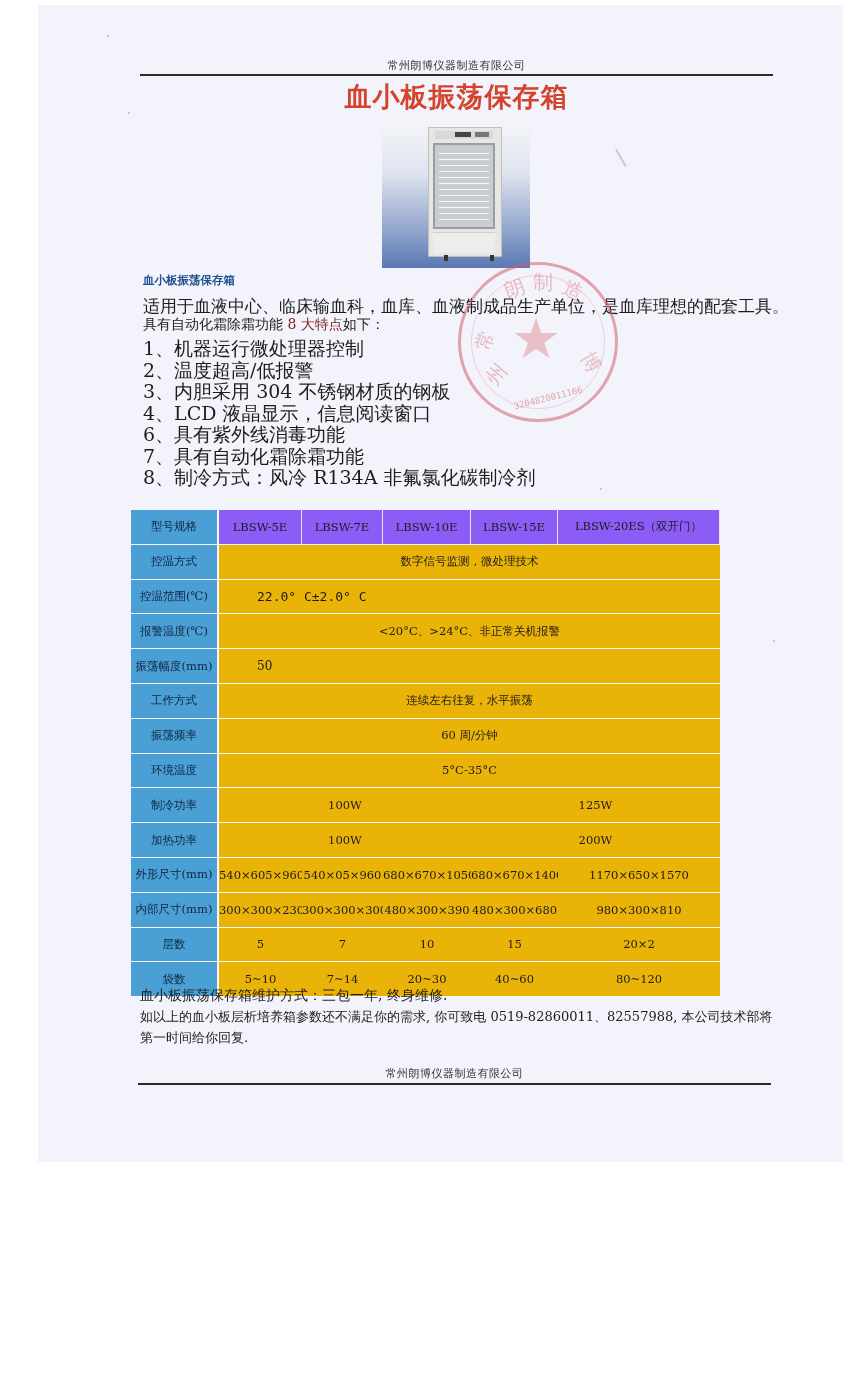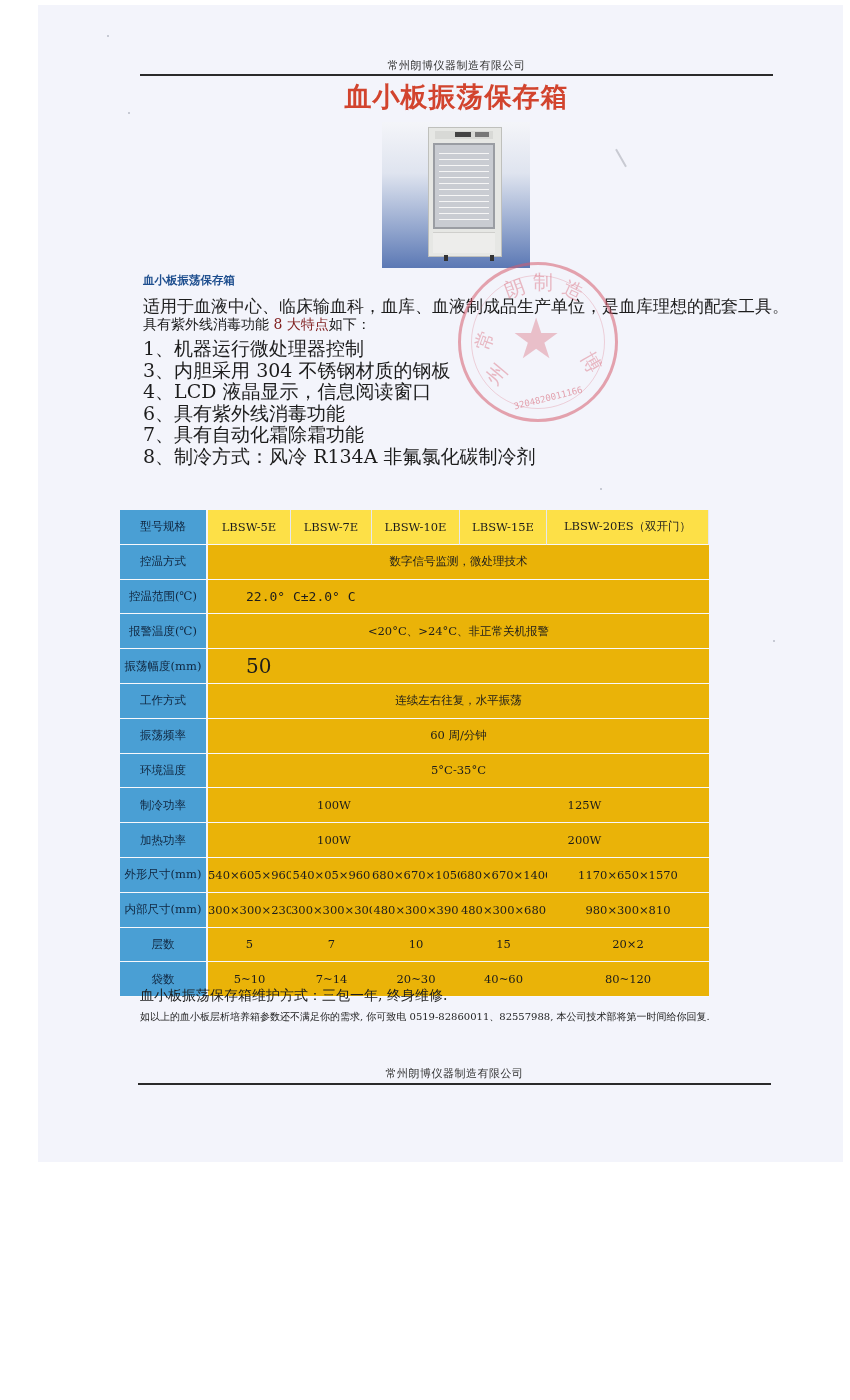--- a/index.html
+++ b/index.html
@@ -45,41 +45,41 @@
   .stamp {
     position: absolute; left: 458px; top: 262px; width: 160px; height: 160px;
     border-radius: 50%; border: 3px solid rgba(214, 92, 110, 0.55); box-sizing: border-box;
   }
   .stamp-inner { position: absolute; left: 10px; top: 10px; right: 10px; bottom: 10px; border-radius: 50%; border: 1px solid rgba(214, 92, 110, 0.25); }
   .stamp-star { position: absolute; left: 50px; top: 46px; font-size: 56px; color: rgba(214, 92, 110, 0.35); line-height: 1; }
   .stamp-text { position: absolute; font-size: 20px; color: rgba(214, 92, 110, 0.4); }
   .stamp-code { position: absolute; left: 52px; top: 128px; font-size: 9px; color: rgba(214, 92, 110, 0.55); transform: rotate(-14deg); font-family: "DejaVu Sans Mono", monospace; }
 
   table.spec {
-    position: absolute; left: 120px; top: 510px; width: 589px;
+    position: absolute; left: 131px; top: 510px; width: 589px;
     border-collapse: separate; border-spacing: 0; table-layout: fixed;
   }
   table.spec col.c0 { width: 88px; }
   table.spec col.c1 { width: 83px; }
   table.spec col.c2 { width: 81px; }
   table.spec col.c3 { width: 88px; }
   table.spec col.c4 { width: 87px; }
   table.spec col.c5 { width: 162px; }
   table.spec td, table.spec th {
     height: 33.8px; padding: 0; font-size: 11.5px; font-weight: normal; text-align: center;
     color: #1c1c1c; border-bottom: 1px solid #f7f8fc; white-space: nowrap; overflow: hidden;
   }
   table.spec th.rowlabel { background: #4a9fd4; color: #10263f; border-right: 2px solid #f4f6fb; }
-  table.spec tr.hdr td { background: #fde047; border-right: 1px solid #e6e8ef; }
+  table.spec tr.hdr td { background: #8b5cf6; border-right: 1px solid #e6e8ef; }
   table.spec td.val { background: #eab308; }
   table.spec td.left { text-align: left; padding-left: 38px; }
   table.spec td.mono { font-family: "DejaVu Sans Mono", "Liberation Mono", monospace; font-size: 13px; }
-  table.spec td.big { font-size: 20px; }
+  table.spec td.big { font-size: 12px; }
   .footer-note { position: absolute; left: 140px; top: 987px; font-size: 14px; color: #1c1c1c; }
-  .footer-contact { position: absolute; left: 140px; top: 1006px; width: 640px; font-size: 10px; line-height: 21px; color: #1c1c1c; }
+  .footer-contact { position: absolute; left: 140px; top: 1006px; width: 640px; font-size: 13px; line-height: 21px; color: #1c1c1c; }
   .scan-speck { position: absolute; width: 2px; height: 2px; background: #b9bcc7; border-radius: 50%; }
 </style>
 </head>
 <body>
 
 <div class="sheet"></div>
 
 <div class="scan-speck" style="left:107px;top:35px"></div>
 <div class="scan-speck" style="left:128px;top:112px"></div>
 <div class="scan-speck" style="left:600px;top:488px"></div>
@@ -110,24 +110,25 @@
       <div class="cab-shelf" style="top:74px"></div>
     </div>
     <div class="cab-base"></div>
   </div>
   <div class="cab-wheel" style="left:62px;"></div>
   <div class="cab-wheel" style="left:108px;"></div>
 </div>
 
 <div class="subtitle">血小板振荡保存箱</div>
 <div class="intro">适用于血液中心、临床输血科，血库、血液制成品生产单位，是血库理想的配套工具。</div>
-<div class="lead"><span>具有紫外线消毒功能 </span><span class="hl">8 大特点</span><span>如下：</span></div>
+<div class="lead"><span>具有自动化霜除霜功能 </span><span class="hl">8 大特点</span><span>如下：</span></div>
 
 <ul class="features">
   <li>1、机器运行微处理器控制</li>
+  <li>2、温度超高/低报警</li>
   <li>3、内胆采用 304 不锈钢材质的钢板</li>
   <li>4、LCD 液晶显示，信息阅读窗口</li>
   <li>6、具有紫外线消毒功能</li>
   <li>7、具有自动化霜除霜功能</li>
   <li>8、制冷方式：风冷 R134A 非氟氯化碳制冷剂</li>
 </ul>
 
 <div class="stamp">
   <div class="stamp-inner"></div>
   <div class="stamp-star">★</div>

